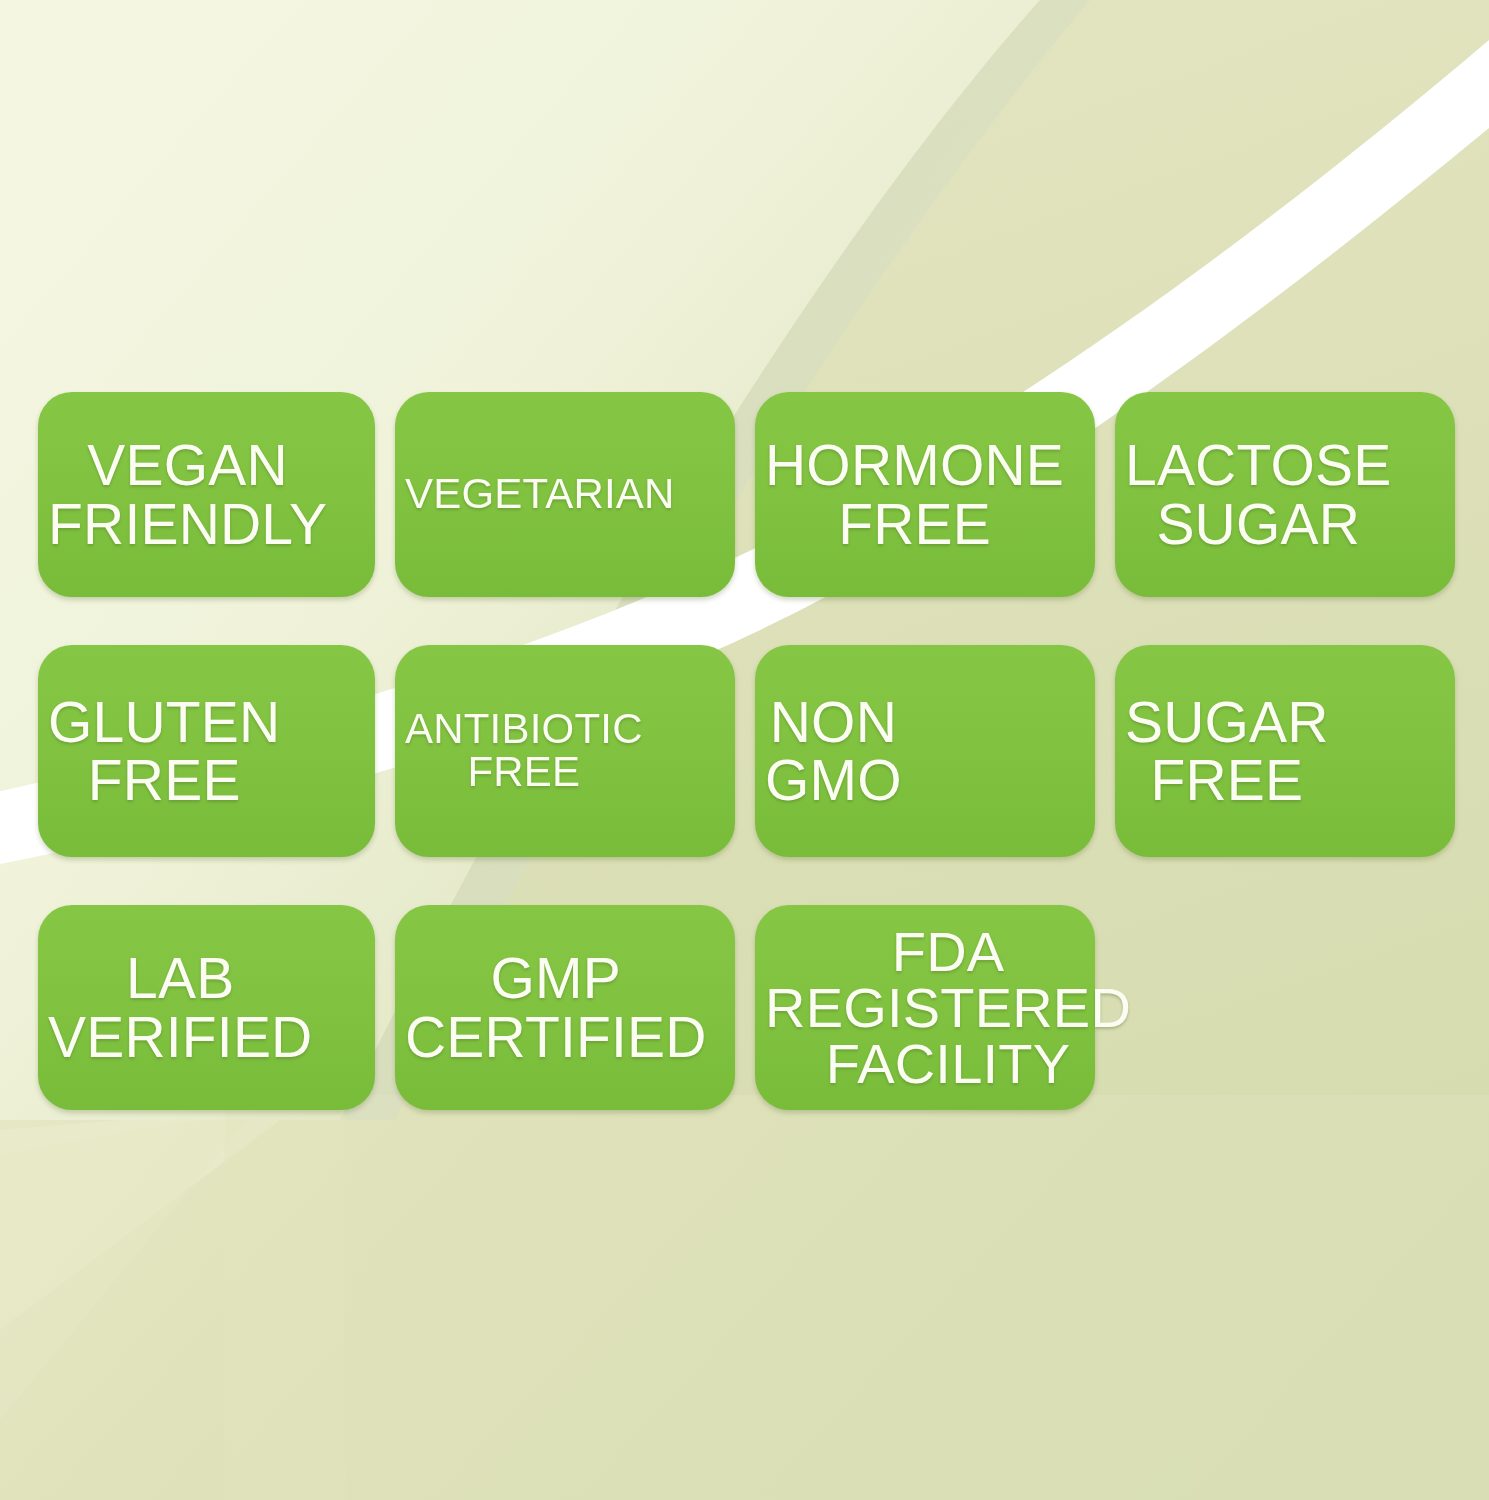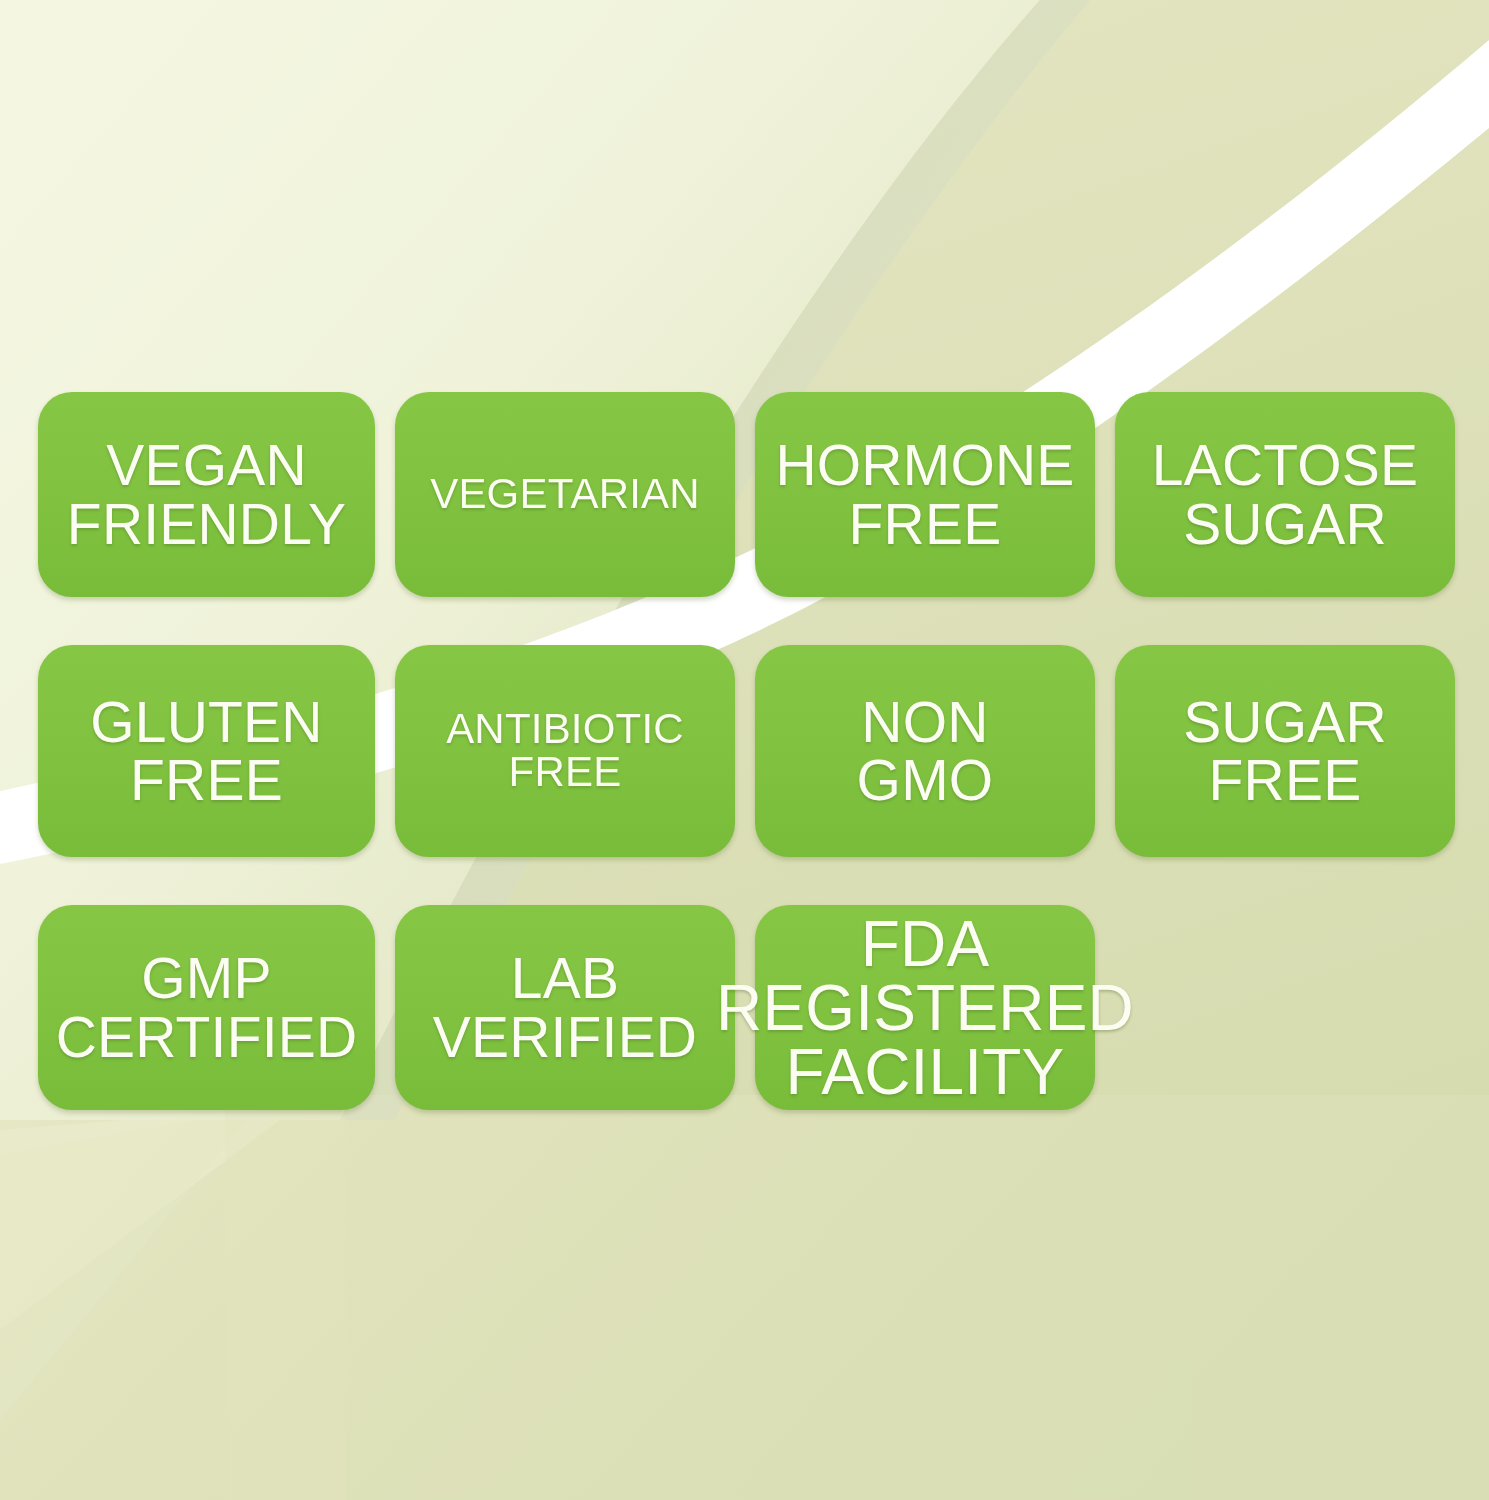--- a/index.html
+++ b/index.html
@@ -39,41 +39,41 @@
   }
 
   .badge {
     position: relative;
     border-radius: 34px;
     background: #81c341;
     background-image: linear-gradient(180deg, #86c645 0%, #80c240 55%, #78bc3a 100%);
     box-shadow: 0 3px 5px rgba(90, 110, 50, 0.28);
     display: flex;
     align-items: center;
-    justify-content: center;
+    justify-content: flex-start;
     text-align: center;
     padding: 8px 10px;
     box-sizing: border-box;
     -webkit-user-select: none;
     user-select: none;
   }
 
   .badge-label {
     color: #fbfdf2;
     font-family: "Liberation Sans", sans-serif;
     font-weight: 400;
     font-size: 57px;
     line-height: 1.02;
     letter-spacing: 0.2px;
     text-shadow: 0 2px 3px rgba(70, 100, 35, 0.33);
     white-space: pre-line;
   }
   
   .badge.lines-3 .badge-label {
-    font-size: 64px;
+    font-size: 56px;
     line-height: 1.0;
   }
   .badge.wide-word .badge-label {
     font-size: 42px;
   }
 </style>
 </head>
 <body>
 
 <div id="stage">
@@ -163,27 +163,27 @@
 GMO</span>
     </div>
 
     <div class="badge">
       <span class="badge-label">SUGAR
 FREE</span>
     </div>
 
 
     <div class="badge">
-      <span class="badge-label">GMP
-CERTIFIED</span>
+      <span class="badge-label">LAB
+VERIFIED</span>
     </div>
 
     <div class="badge">
-      <span class="badge-label">LAB
-VERIFIED</span>
+      <span class="badge-label">GMP
+CERTIFIED</span>
     </div>
 
     <div class="badge lines-3">
       <span class="badge-label">FDA
 REGISTERED
 FACILITY</span>
     </div>
 
   </div>
 </div>

